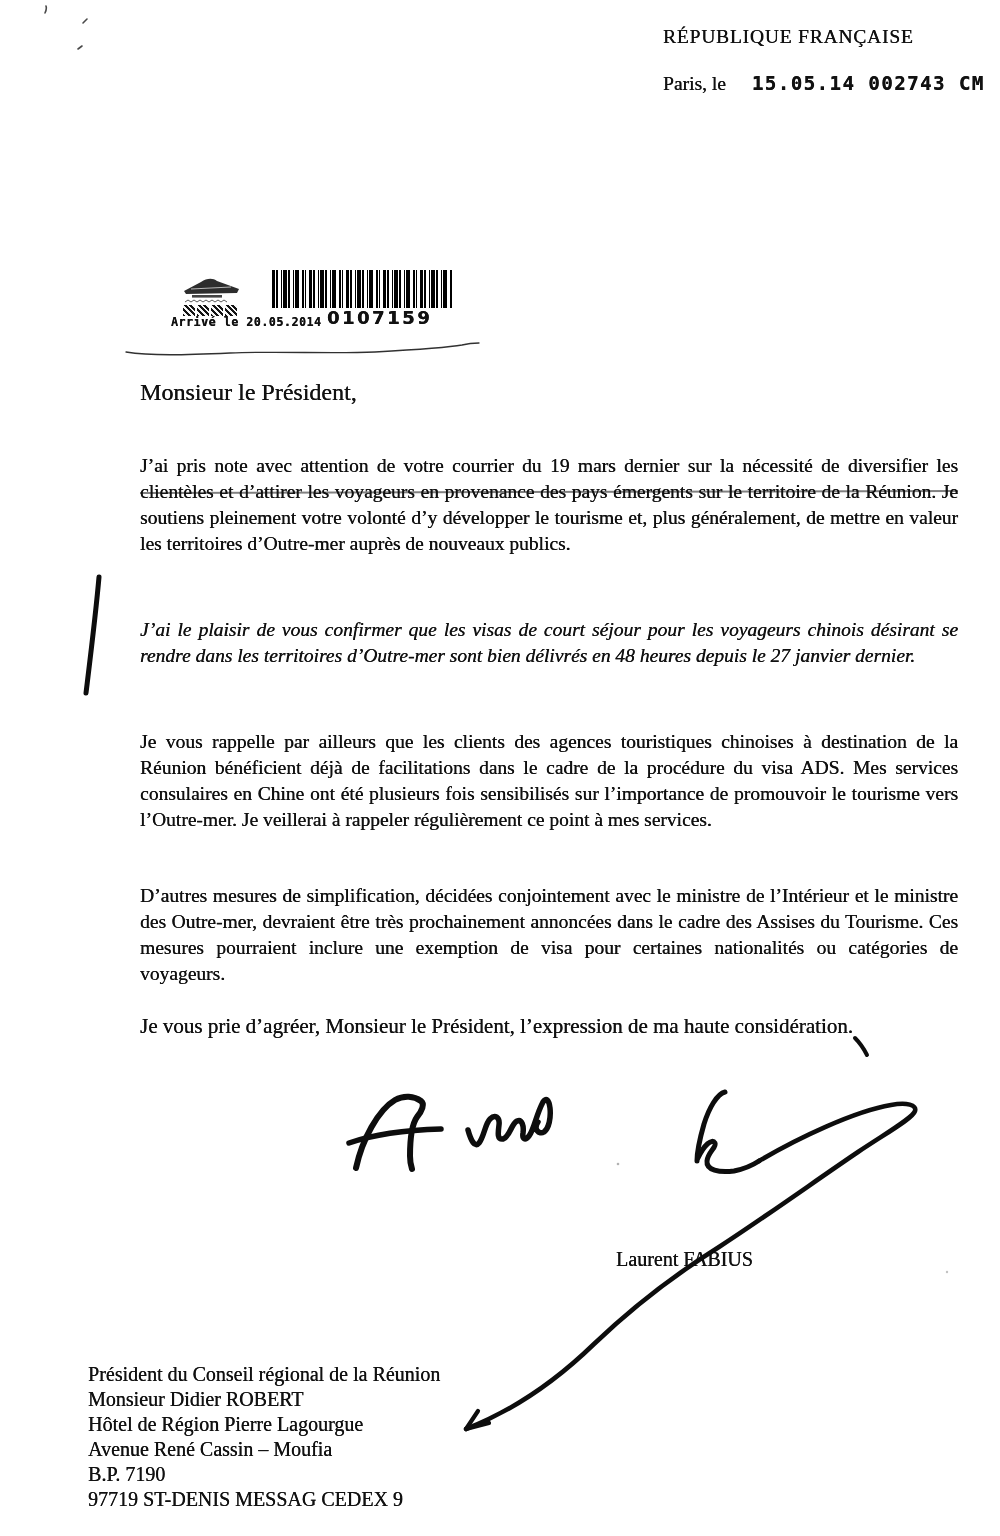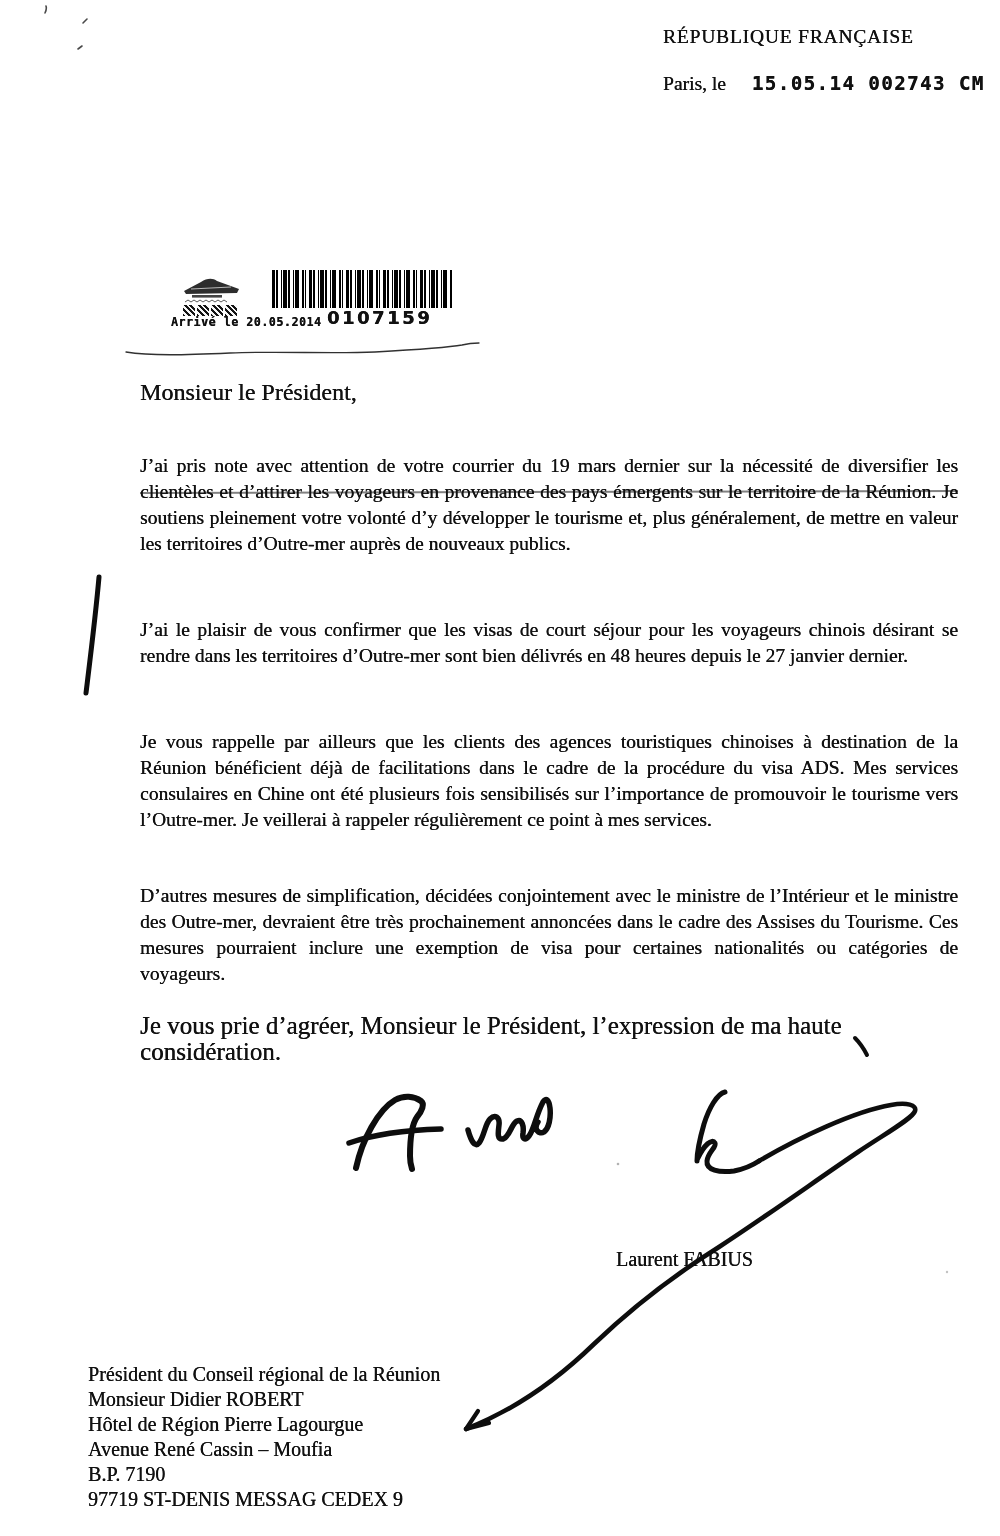--- a/index.html
+++ b/index.html
@@ -61,24 +61,24 @@
   .barcode-number{
     position:absolute;left:327px;top:307px;
     font-family:"DejaVu Sans",sans-serif;font-weight:bold;
     font-size:18px;letter-spacing:2.5px;
   }
 
   
   .salutation{position:absolute;left:140px;top:379px;width:818px;font-size:24px;line-height:26px;margin:0;}
   .para{position:absolute;left:140px;width:818px;font-size:19.5px;line-height:26px;text-align:justify;margin:0;}
   .p1{top:453px;}
-  .p2{top:617px;}
+  .p2{top:617px;font-style:italic;}
   .p3{top:729px;}
   .p4{top:883px;}
-  .closing{position:absolute;left:140px;top:1013px;width:818px;font-size:25px;line-height:26px;margin:0;}
+  .closing{position:absolute;left:140px;top:1013px;width:818px;font-size:21px;line-height:26px;margin:0;}
   .scan-line{
     position:absolute;left:140px;top:491px;width:818px;height:1.5px;
     background:rgba(25,25,25,0.55);transform:rotate(-0.15deg);
   }
 
   
   .signatory{position:absolute;left:616px;top:1246px;font-size:20px;line-height:26px;}
   .recipient{position:absolute;left:88px;top:1362px;font-size:20px;line-height:25px;}
   .recipient .r-line{white-space:nowrap;}
 

